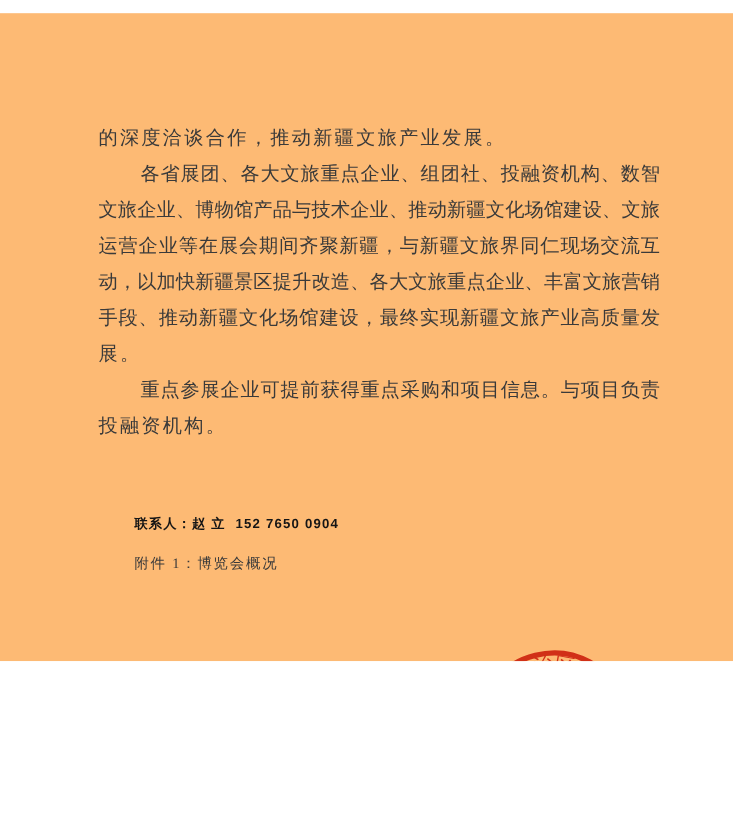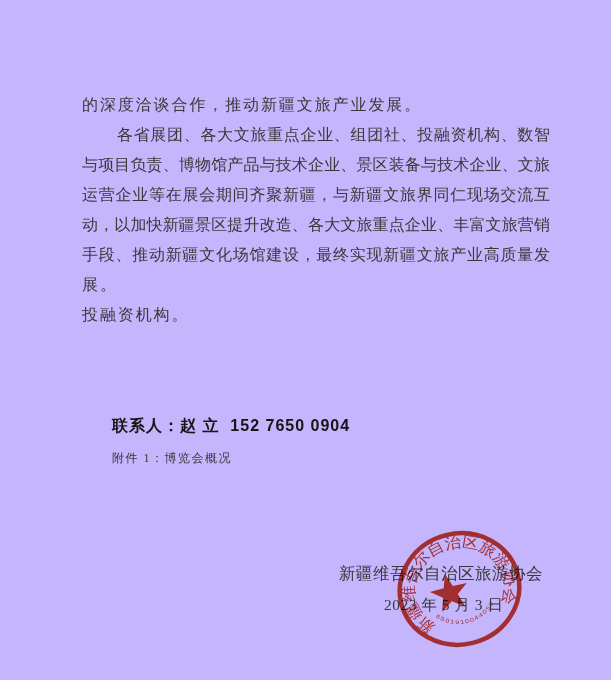--- a/index.html
+++ b/index.html
@@ -1,32 +1,32 @@
 <!DOCTYPE html>
 <html><head>
 <meta charset="utf-8">
 <style>
   html,body { margin:0; padding:0; background:#ffffff; }
   .page {
-    position:relative; width:611px; height:680px; background:#c4b5fd;
+    position:relative; width:611px; height:540px; background:#fdba74;
     font-family:"Liberation Serif","DejaVu Serif",serif;
-    color:#3a3a3a; overflow:hidden;
+    color:#3a3a3a; overflow:hidden;margin-top:11px;
   }
   
   .body-text { position:absolute; left:82px; top:90px; width:468px; }
   .line { height:30px; line-height:30px; font-size:16px; }
   .line.plain { letter-spacing:1.9px; white-space:pre; }
   .line.j { text-align:justify; text-align-last:justify; }
   .line.indent { padding-left:35px; }
 
   
   .contact { position:absolute; left:112px; top:410px; }
   .contact-person {
     font-family:"Liberation Sans","DejaVu Sans",sans-serif;
-    font-weight:bold; font-size:16px; color:#151515;
+    font-weight:bold; font-size:11px; color:#151515;
     height:32px; line-height:32px; letter-spacing:1px; white-space:pre;
   }
   .attachment {
     font-size:12px; height:32px; line-height:32px;
     letter-spacing:1.5px; white-space:pre; color:#3a3a3a;
   }
 
   
   .sig-org {
     position:absolute; left:339px; top:563px;
@@ -46,25 +46,26 @@
   .seal .serial-text { font-family:"Liberation Sans","DejaVu Sans",sans-serif; font-size:5.5px; letter-spacing:1px; }
 </style>
 </head>
 <body>
 
 <div class="page">
 
   <div class="body-text">
     <div class="line plain">的深度洽谈合作，推动新疆文旅产业发展。</div>
     <div class="line j indent">各省展团、各大文旅重点企业、组团社、投融资机构、数智</div>
-    <div class="line j">与项目负责、博物馆产品与技术企业、景区装备与技术企业、文旅</div>
+    <div class="line j">文旅企业、博物馆产品与技术企业、推动新疆文化场馆建设、文旅</div>
     <div class="line j">运营企业等在展会期间齐聚新疆，与新疆文旅界同仁现场交流互</div>
     <div class="line j">动，以加快新疆景区提升改造、各大文旅重点企业、丰富文旅营销</div>
     <div class="line j">手段、推动新疆文化场馆建设，最终实现新疆文旅产业高质量发</div>
     <div class="line plain">展。</div>
+    <div class="line j indent">重点参展企业可提前获得重点采购和项目信息。与项目负责</div>
     <div class="line plain">投融资机构。</div>
   </div>
 
   <div class="contact">
     <div class="contact-person">联系人：赵 立  152 7650 0904</div>
     <div class="attachment">附件 1：博览会概况</div>
   </div>
 
   <div class="sig-org">新疆维吾尔自治区旅游协会</div>
   <div class="sig-date">2023 年 5 月 3 日</div>

